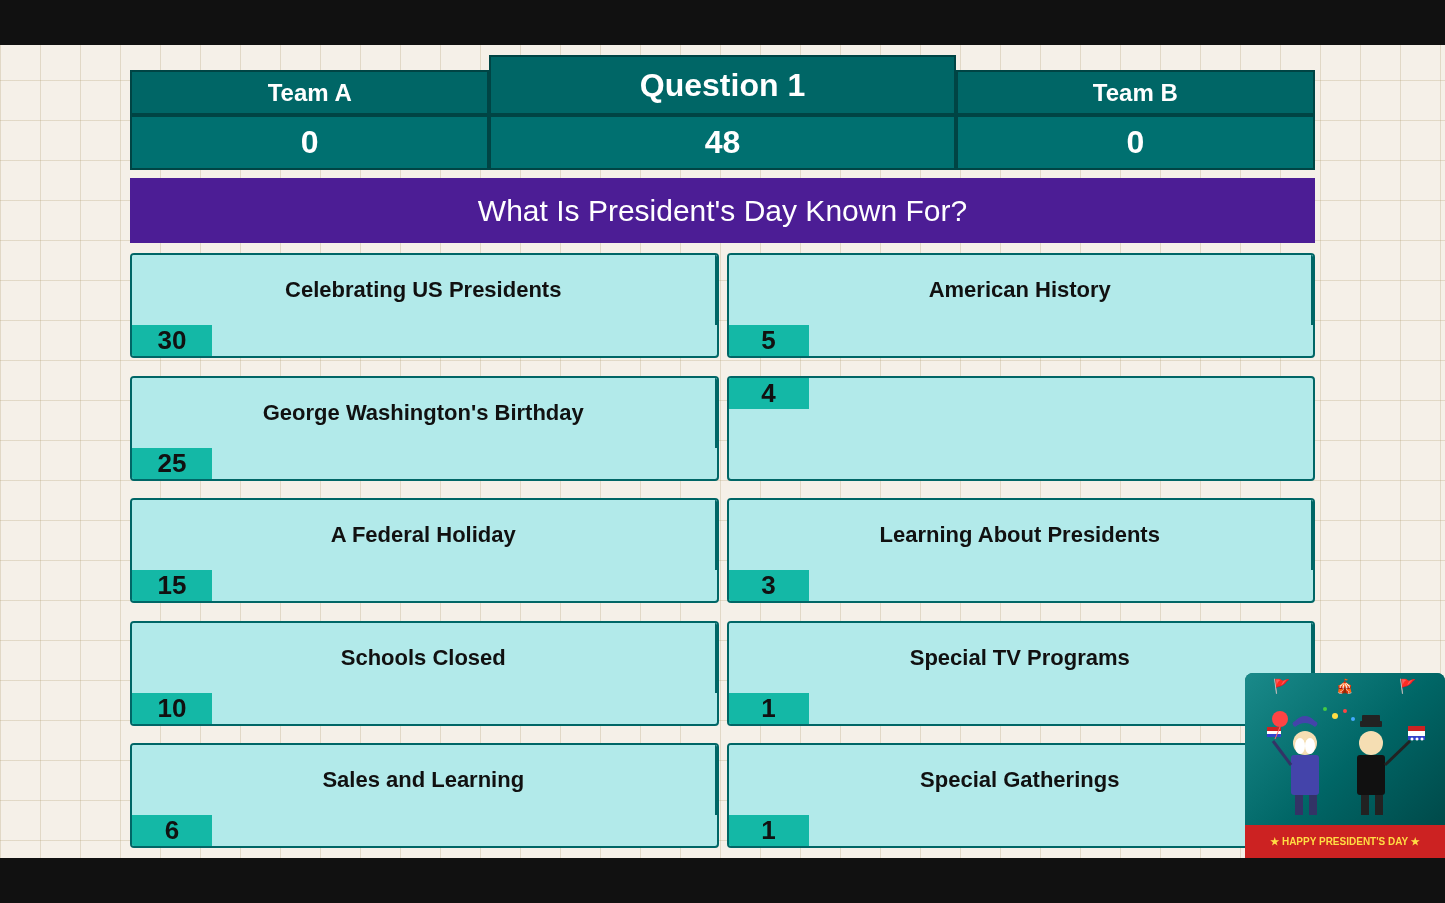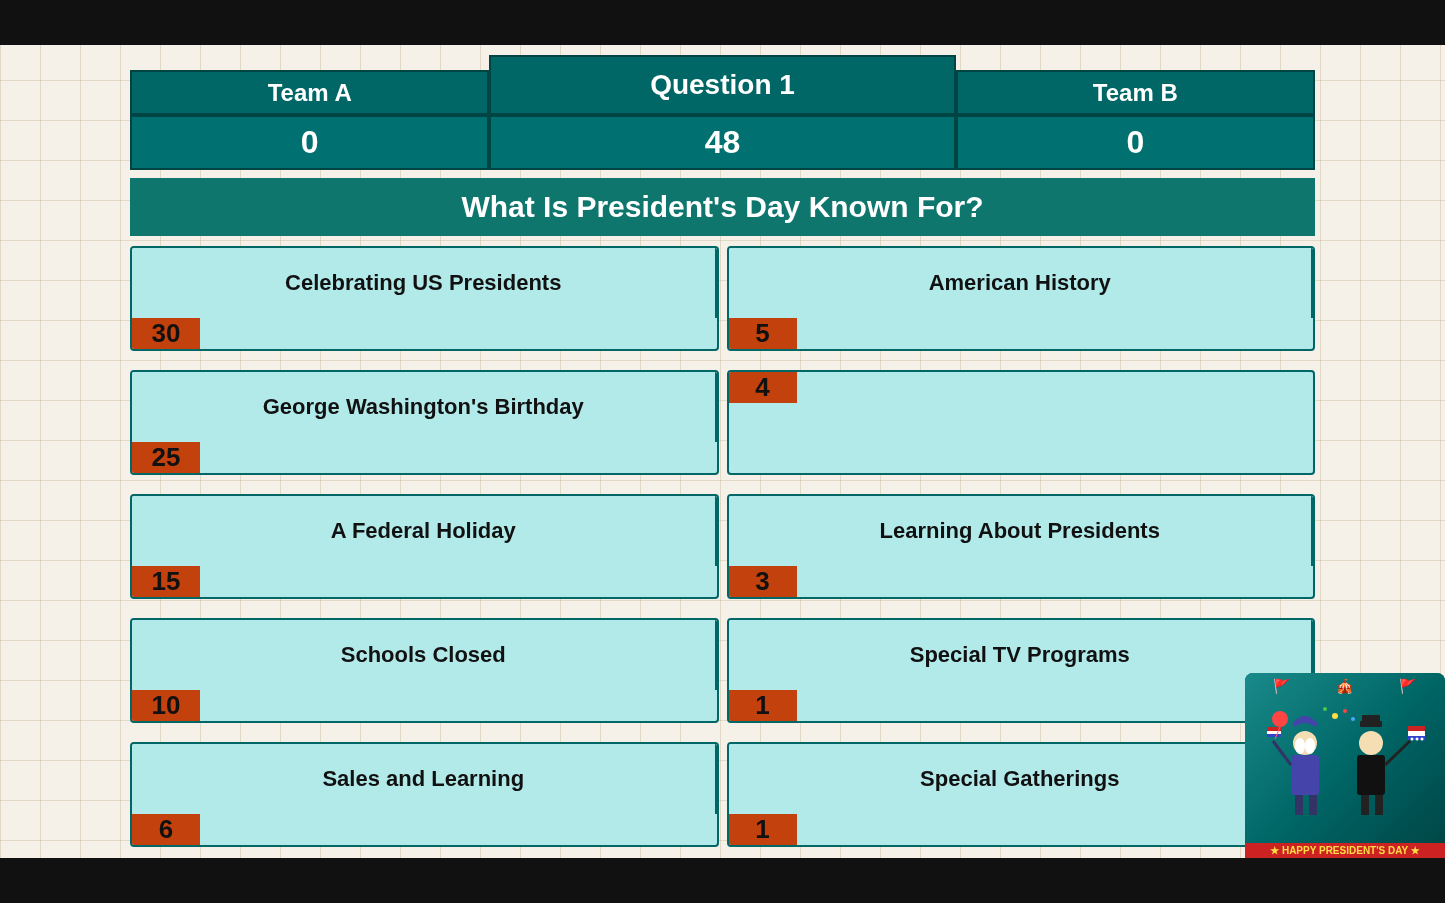--- a/index.html
+++ b/index.html
@@ -61,21 +61,21 @@
       margin-top: 15px;
     }
 
     .header-question {
       flex: 1.3;
       background: #006666;
       display: flex;
       align-items: center;
       justify-content: center;
       color: white;
-      font-size: 28px;
+      font-size: 32px;
       font-weight: bold;
       border: 2px solid #004444;
     }
 
     
     .score-row {
       display: flex;
       height: 55px;
     }
 
@@ -90,28 +90,28 @@
       font-weight: bold;
       border: 2px solid #004444;
     }
 
     .score-cell.middle {
       flex: 1.3;
     }
 
     
     .question-banner {
-      background: #0f766e;
-      height: 58px;
+      background: #4c1d95;
+      height: 65px;
       display: flex;
       align-items: center;
       justify-content: center;
       color: white;
       font-size: 30px;
-      font-weight: bold;
+      font-weight: normal;
       margin-top: 8px;
     }
 
     
     .answers-grid {
       display: grid;
       grid-template-columns: 1fr 1fr;
       gap: 8px;
       margin-top: 10px;
       flex: 1;
@@ -135,25 +135,25 @@
       background: #b2eaea;
       font-size: 22px;
       font-weight: bold;
       color: #111;
       text-align: center;
       padding: 8px 16px;
       border-right: 2px solid #006666;
     }
 
     .answer-score {
-      width: 68px;
-      display: flex;
-      align-items: center;
-      justify-content: center;
-      background: #c2410c;
+      width: 80px;
+      display: flex;
+      align-items: center;
+      justify-content: center;
+      background: #14b8a6;
       font-size: 26px;
       font-weight: bold;
       color: #111;
     }
 
     
     .character-image {
       position: absolute;
       bottom: 45px;
       right: 0;
@@ -180,21 +180,21 @@
 
     .character-banner {
       position: absolute;
       bottom: 0;
       left: 0; right: 0;
       background: #cc2222;
       color: #ffdd44;
       font-size: 10px;
       font-weight: bold;
       text-align: center;
-      padding: 2px;
+      padding: 11px;
     }
 
     
     .presidents-svg {
       width: 160px;
       height: 130px;
     }
 
     .flags-decoration {
       position: absolute;

